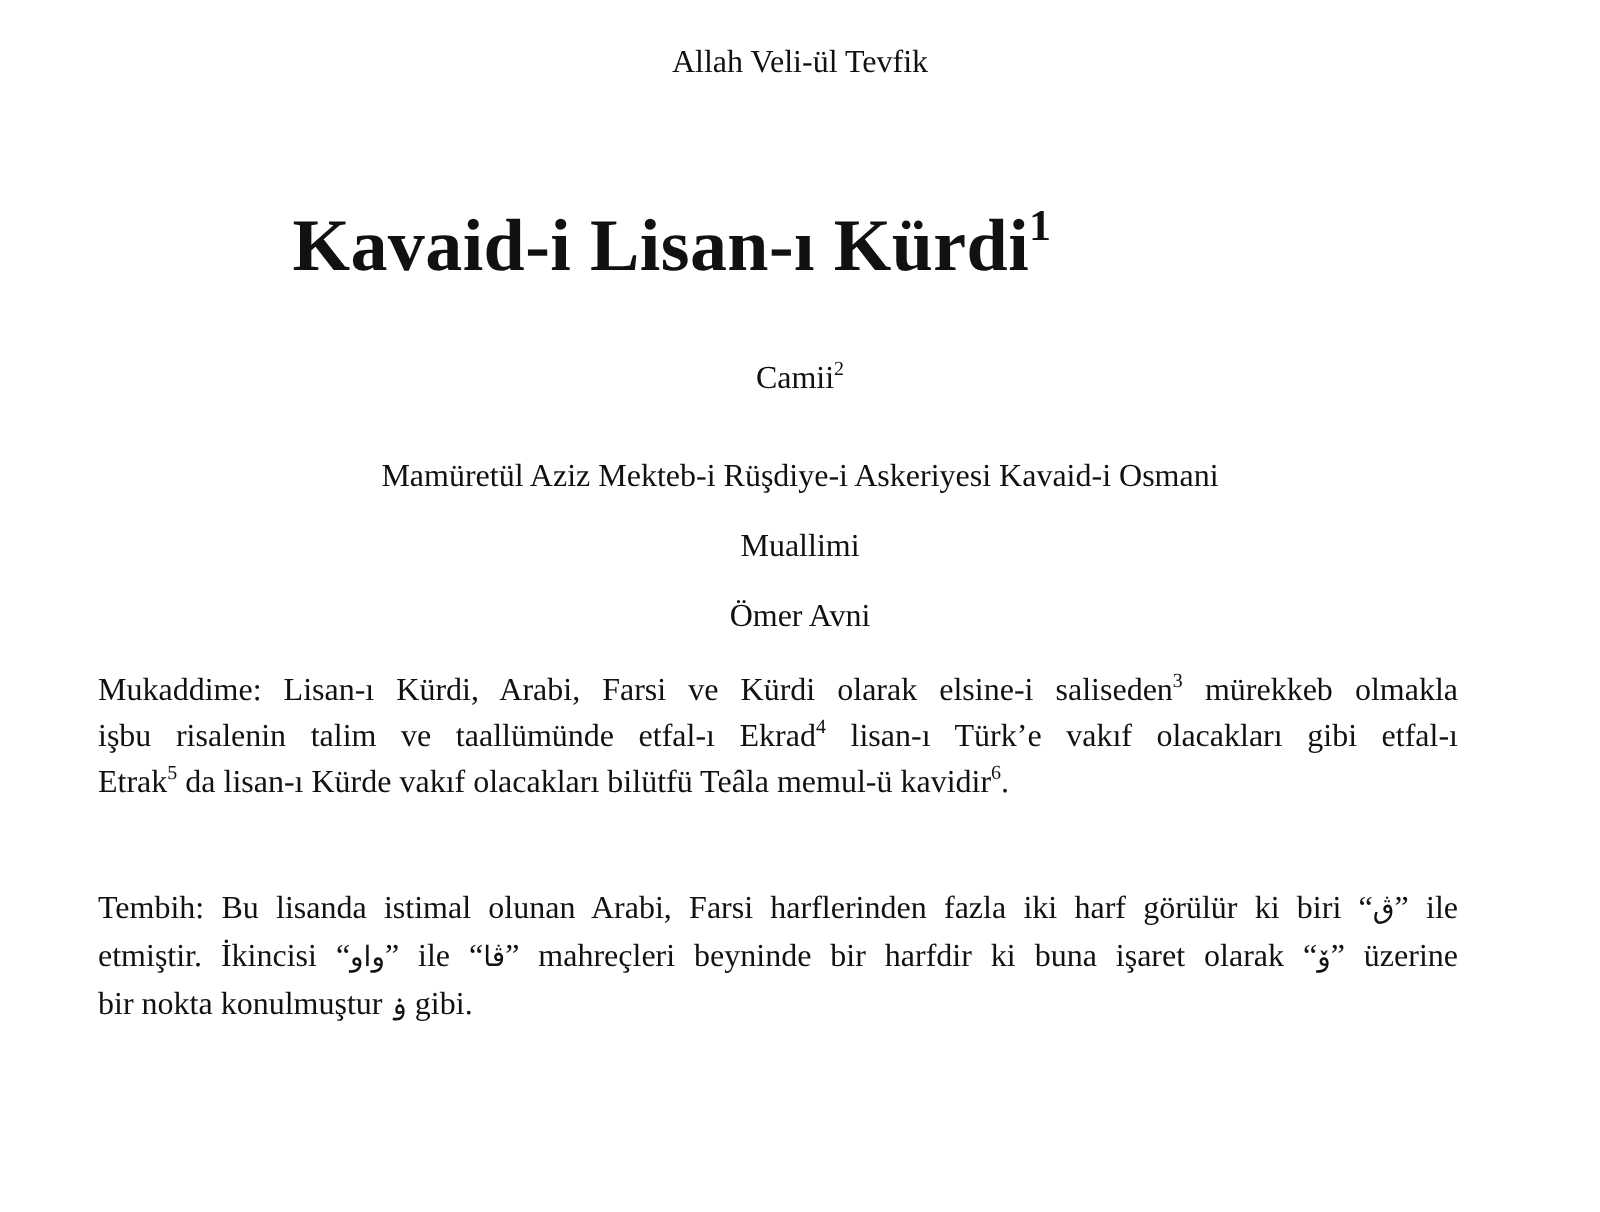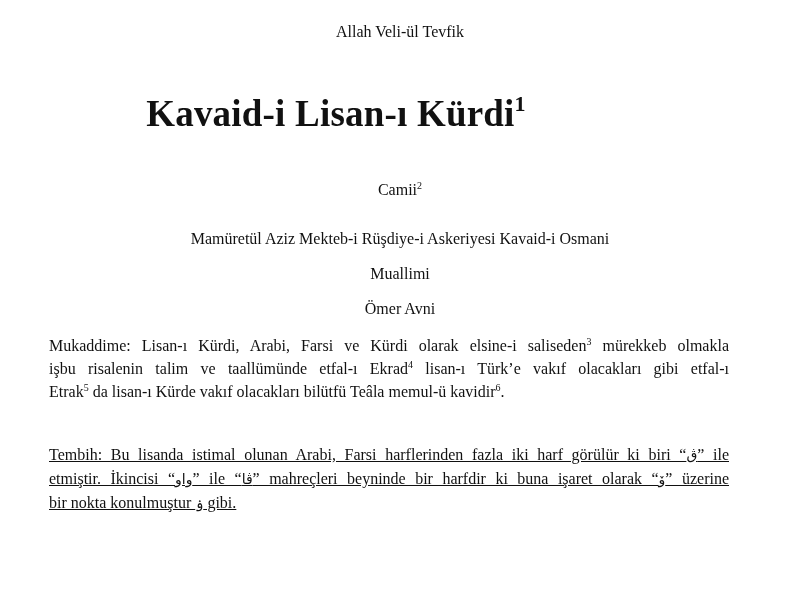--- a/index.html
+++ b/index.html
@@ -30,21 +30,21 @@
       text-align: center;
       font-size: 16px;
       line-height: 20px;
       white-space: nowrap;
     }
     .header-line { top: 22px; }
     .title {
       position: absolute;
       left: 0;
       width: 672px;
-      top: 91px;
+      top: 101px;
       text-align: center;
       font-size: 37px;
       font-weight: bold;
       line-height: 46px;
       white-space: nowrap;
       letter-spacing: 0.2px;
     }
     .title sup {
       font-size: 22px;
       position: relative;
@@ -70,21 +70,21 @@
     .para .line {
       display: block;
       white-space: nowrap;
       text-align-last: justify;
       text-align: justify;
     }
     .para .line.last {
       text-align-last: left;
     }
     .intro { top: 334px; }
-    .note { top: 443px; text-decoration: underline; }
+    .note { top: 443px; }
     .ar {
       font-family: "DejaVu Sans", sans-serif;
       font-size: 14px;
       direction: rtl;
       unicode-bidi: isolate;
     }
   </style>
 </head>
 <body>
 

